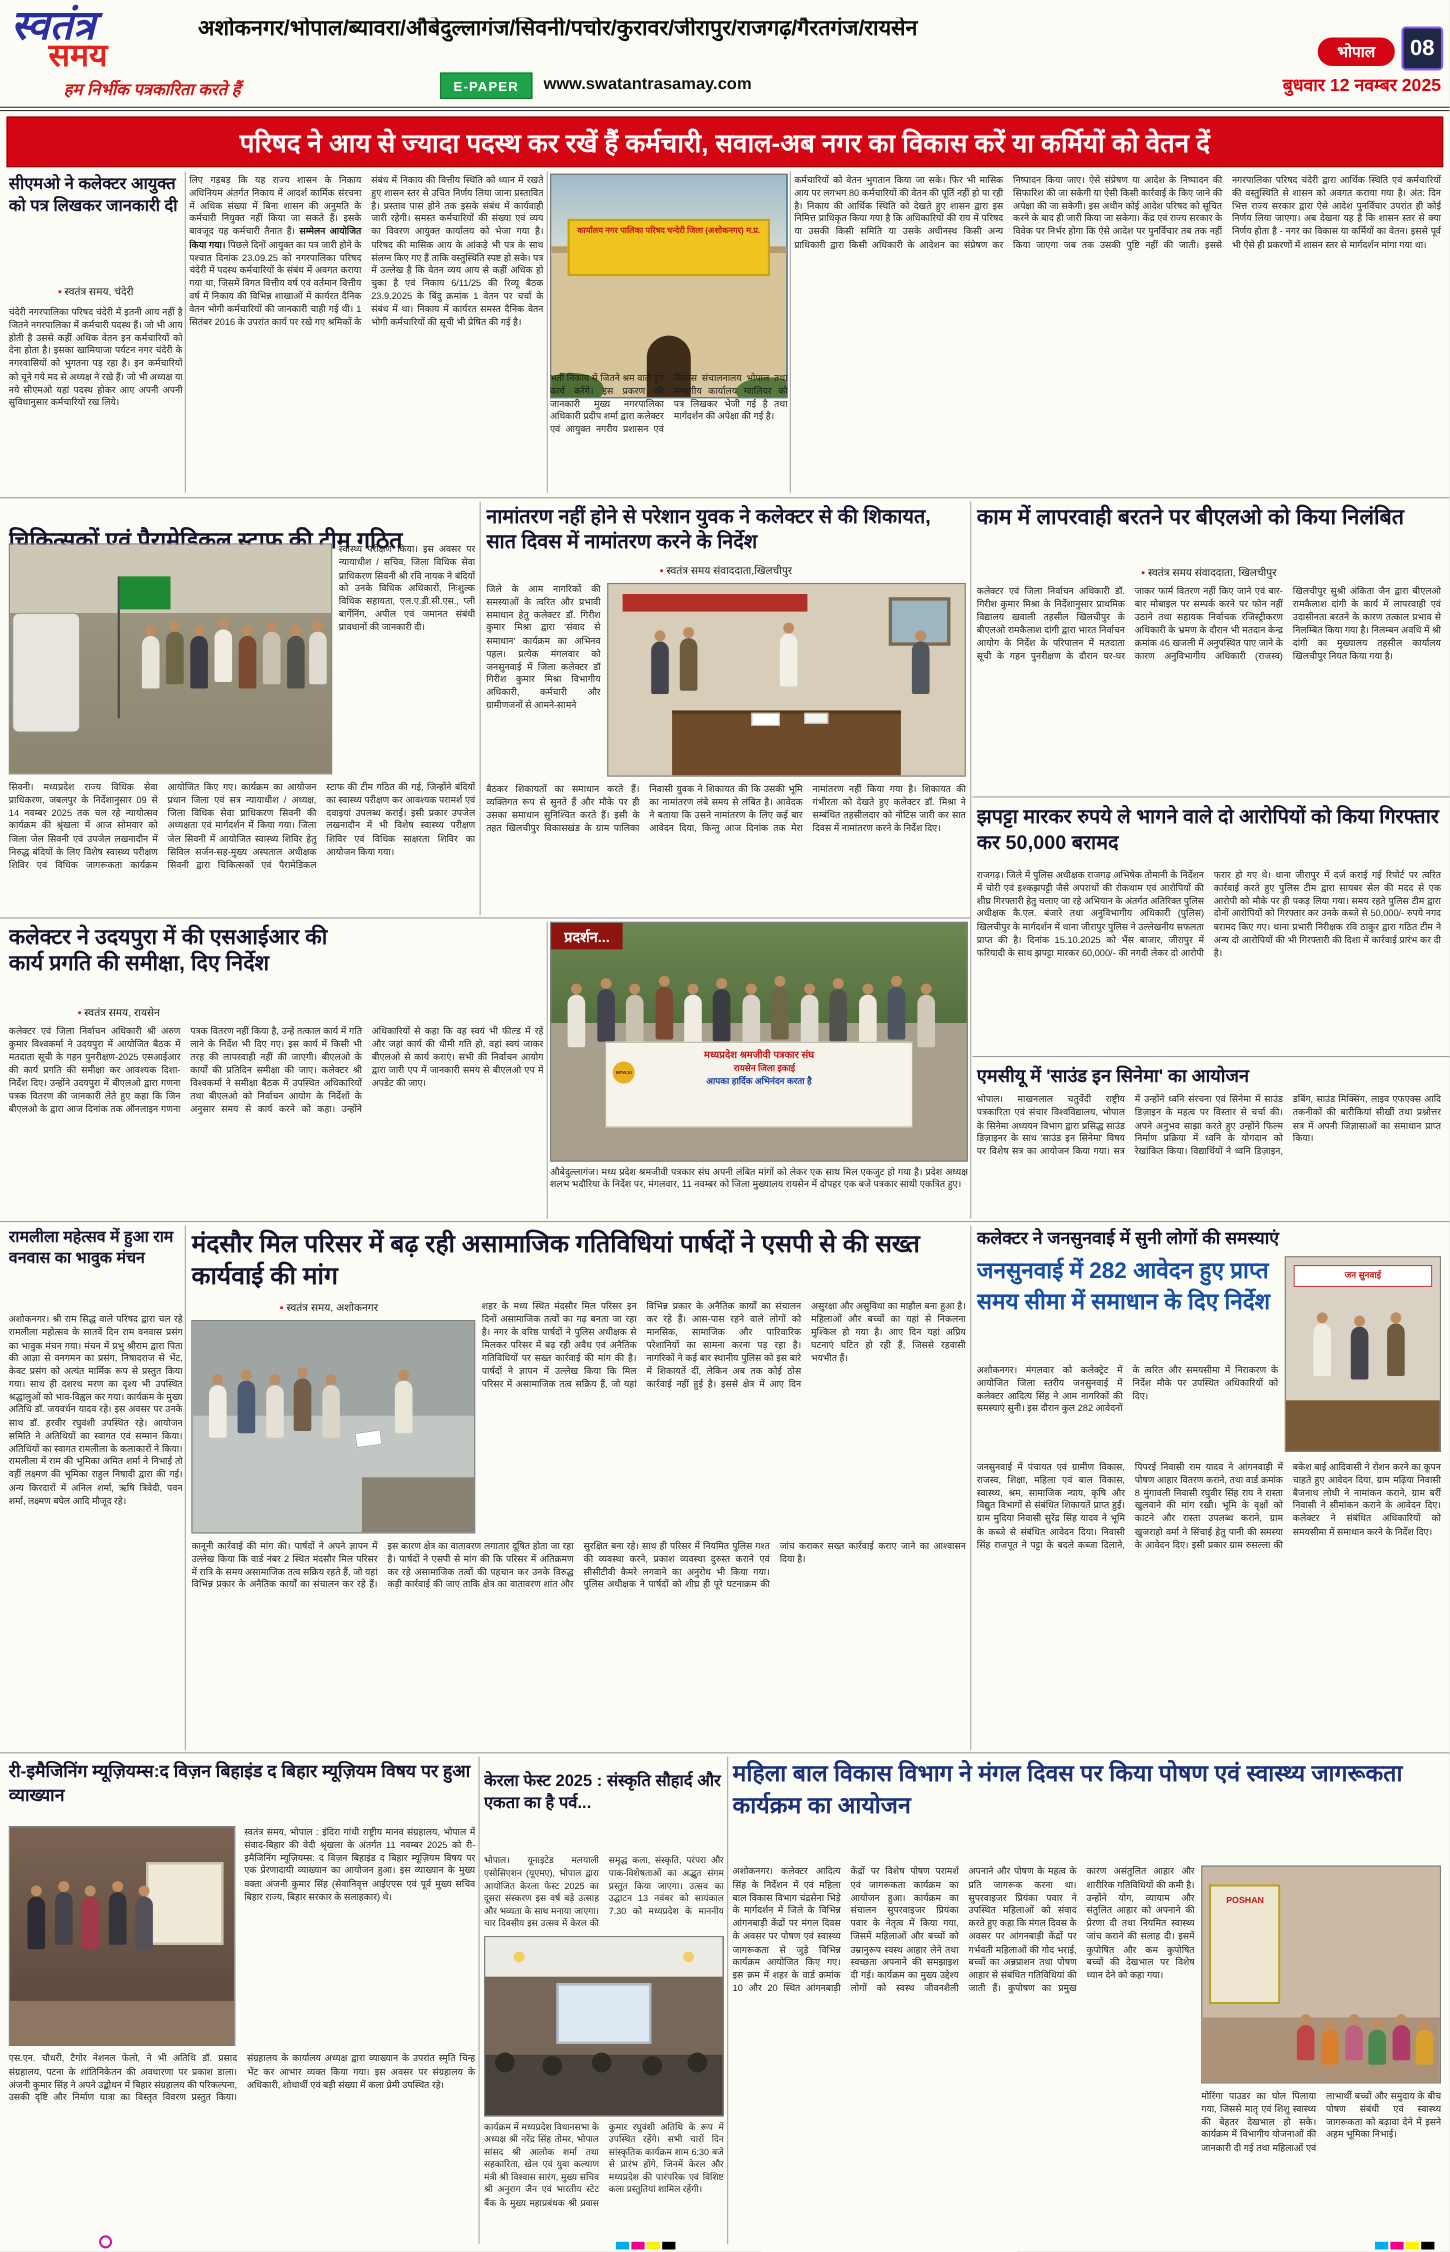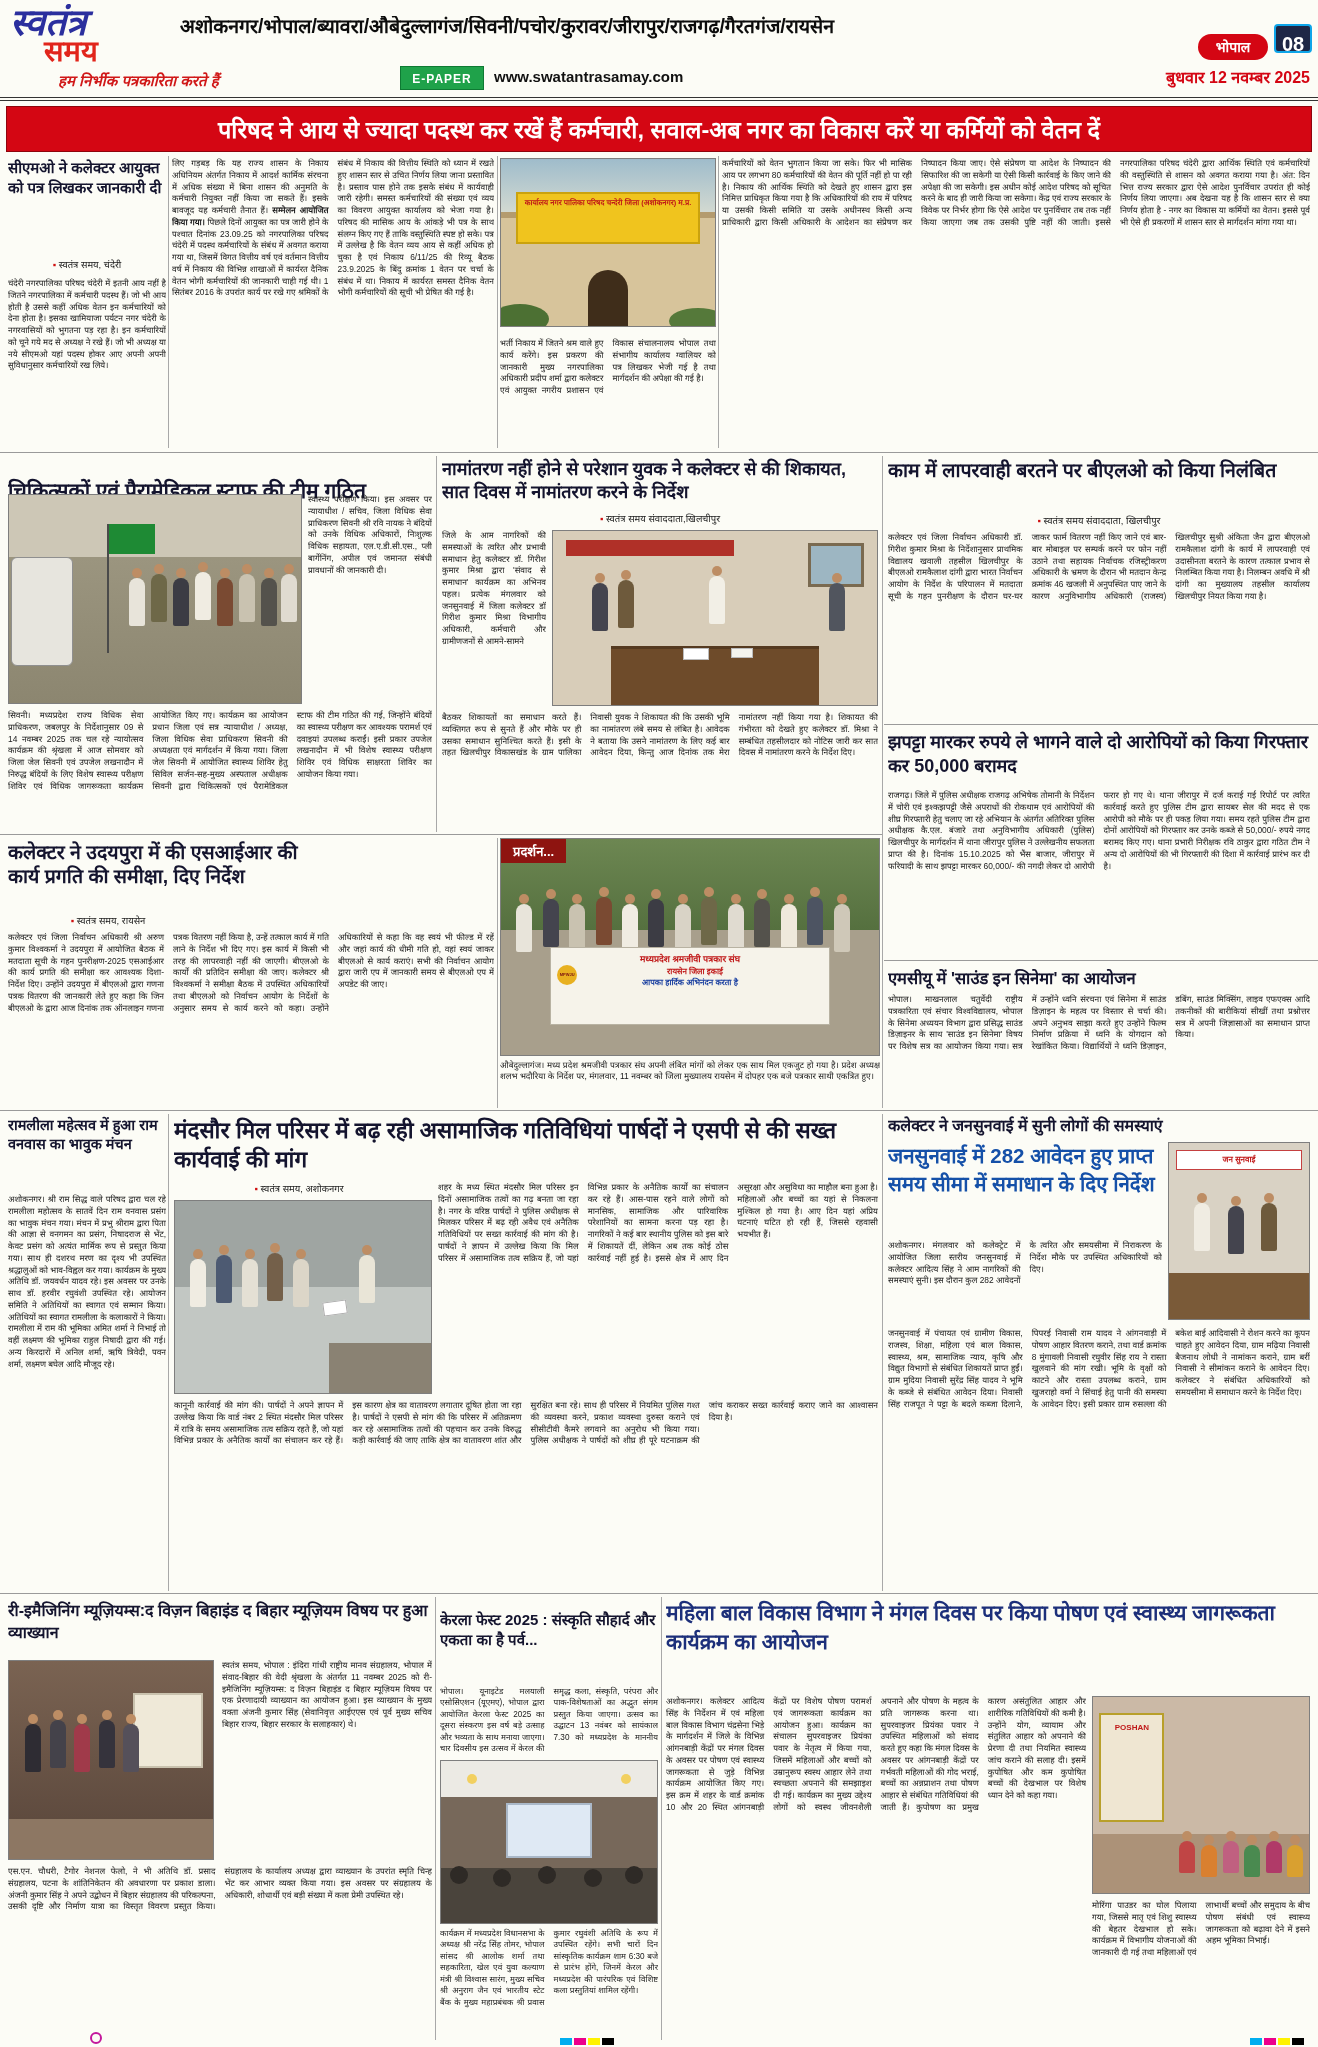--- a/index.html
+++ b/index.html
@@ -47,36 +47,36 @@
   <div class="vrule" style="left:882px;top:1114px;height:477px;"></div>
   <div class="vrule" style="left:435px;top:1597px;height:443px;"></div>
   <div class="vrule" style="left:661px;top:1597px;height:443px;"></div>
 
   <div class="abs" style="left:10px;top:4px;width:168px;height:92px;">
     <div style="font-size:37px;font-weight:bold;font-style:italic;color:#2b2f9e;line-height:1;">स्वतंत्र</div>
     <div style="font-size:29px;font-weight:bold;color:#e1251b;line-height:1;margin:-4px 0 0 34px;">समय</div>
   </div>
   <div class="abs" style="left:180px;top:16px;width:1008px;height:46px;font-size:19.5px;font-weight:bold;color:#0c0c0c;line-height:1.12;">अशोकनगर/भोपाल/ब्यावरा/औबेदुल्लागंज/सिवनी/पचोर/कुरावर/जीरापुर/राजगढ़/गैरतगंज/रायसेन</div>
   <div class="abs" style="left:1198px;top:34px;width:70px;height:26px;background:#d40613;border-radius:13px;color:#fff;font-size:14px;font-weight:bold;text-align:center;line-height:26px;">भोपाल</div>
-  <div class="abs" style="left:1274px;top:24px;width:38px;height:29px;background:#1e2746;border:2px solid #0ea5e9;border-radius:4px;color:#fff;font-size:20px;font-weight:bold;text-align:center;line-height:36px;">08</div>
+  <div class="abs" style="left:1274px;top:24px;width:38px;height:40px;background:#1e2746;border:2px solid #8b5cf6;border-radius:4px;color:#fff;font-size:20px;font-weight:bold;text-align:center;line-height:36px;">08</div>
   <div class="abs" style="left:58px;top:70px;width:310px;height:24px;color:#d01818;font-style:italic;font-weight:bold;font-size:15px;">हम निर्भीक पत्रकारिता करते हैं</div>
   <div class="abs" style="left:400px;top:66px;width:84px;height:24px;background:#1fa24a;color:#fff;font-size:12px;font-weight:bold;text-align:center;line-height:24px;letter-spacing:1px;border:1px solid #0e7a33;">E-PAPER</div>
   <div class="abs" style="left:494px;top:68px;width:260px;height:22px;font-size:15px;font-weight:bold;color:#111;">www.swatantrasamay.com</div>
   <div class="abs" style="left:1070px;top:66px;width:240px;height:24px;color:#d40613;font-size:16px;font-weight:bold;text-align:right;">बुधवार 12 नवम्बर 2025</div>
 
   <div class="abs" style="left:6px;top:106px;width:1306px;height:46px;background:#d40613;color:#fff;font-size:23.5px;font-weight:bold;text-align:center;line-height:46px;border:1px solid #8e040c;">परिषद ने आय से ज्यादा पदस्थ कर रखें हैं कर्मचारी, सवाल-अब नगर का विकास करें या कर्मियों को वेतन दें</div>
 
   <div class="abs hl" style="left:8px;top:158px;width:158px;height:96px;font-size:15px;line-height:1.32;">सीएमओ ने कलेक्टर आयुक्त को पत्र लिखकर जानकारी दी</div>
   <div class="abs byline" style="left:8px;top:258px;width:158px;height:15px;">स्वतंत्र समय, चंदेरी</div>
   <div class="abs body-text" style="left:8px;top:278px;width:158px;height:168px;">चंदेरी नगरपालिका परिषद चंदेरी में इतनी आय नहीं है जितने नगरपालिका में कर्मचारी पदस्थ हैं। जो भी आय होती है उससे कहीं अधिक वेतन इन कर्मचारियों को देना होता है। इसका खामियाजा पर्यटन नगर चंदेरी के नगरवासियों को भुगतना पड़ रहा है। इन कर्मचारियों को चूने गये मद से अध्यक्ष ने रखे हैं। जो भी अध्यक्ष या नये सीएमओ यहां पदस्थ होकर आए अपनी अपनी सुविधानुसार कर्मचारियों रख लिये।</div>
   <div class="abs body-text cols2" style="left:172px;top:158px;width:322px;height:288px;">
     <span>लिए गड़बड़ कि यह राज्य शासन के निकाय अधिनियम अंतर्गत निकाय में आदर्श कार्मिक संरचना में अधिक संख्या में बिना शासन की अनुमति के कर्मचारी नियुक्त नहीं किया जा सकते हैं। इसके बावजूद यह कर्मचारी तैनात हैं। </span><span class="inline-head">सम्मेलन आयोजित किया गया। </span><span>पिछले दिनों आयुक्त का पत्र जारी होने के पश्चात दिनांक 23.09.25 को नगरपालिका परिषद चंदेरी में पदस्थ कर्मचारियों के संबंध में अवगत कराया गया था, जिसमें विगत वित्तीय वर्ष एवं वर्तमान वित्तीय वर्ष में निकाय की विभिन्न शाखाओं में कार्यरत दैनिक वेतन भोगी कर्मचारियों की जानकारी चाही गई थी। 1 सितंबर 2016 के उपरांत कार्य पर रखे गए श्रमिकों के संबंध में निकाय की वित्तीय स्थिति को ध्यान में रखते हुए शासन स्तर से उचित निर्णय लिया जाना प्रस्तावित है। प्रस्ताव पास होने तक इसके संबंध में कार्यवाही जारी रहेगी। समस्त कर्मचारियों की संख्या एवं व्यय का विवरण आयुक्त कार्यालय को भेजा गया है। परिषद की मासिक आय के आंकड़े भी पत्र के साथ संलग्न किए गए हैं ताकि वस्तुस्थिति स्पष्ट हो सके। पत्र में उल्लेख है कि वेतन व्यय आय से कहीं अधिक हो चुका है एवं निकाय 6/11/25 की रिव्यू बैठक 23.9.2025 के बिंदु क्रमांक 1 वेतन पर चर्चा के संबंध में था। निकाय में कार्यरत समस्त दैनिक वेतन भोगी कर्मचारियों की सूची भी प्रेषित की गई है।</span>
   </div>
 
-  <div class="photo" style="left:500px;top:158px;width:216px;height:169px;background:#0369a1;">
+  <div class="photo" style="left:500px;top:158px;width:216px;height:204px;background:#0369a1;">
     <div class="ph" style="left:0;top:0;width:100%;height:36%;background:linear-gradient(#9fbccb,#d9ddd2);"></div>
     <div class="ph" style="left:0;bottom:0;width:100%;height:68%;background:#d7c49b;border-top:6px solid #b49b6e;"></div>
     <div class="ph" style="left:50%;margin-left:-20px;bottom:0;width:40px;height:56px;background:#3f2d1a;border-radius:20px 20px 0 0;"></div>
     <div class="ph" style="left:7%;top:20%;width:86%;height:52px;background:#f0c41e;border:2px solid #caa20e;color:#c01818;font-size:7.5px;font-weight:bold;text-align:center;line-height:1.4;padding:4px 6px;">
       <span>कार्यालय नगर पालिका परिषद चन्देरी जिला (अशोकनगर) म.प्र.</span>
     </div>
     <div class="ph" style="left:-10px;bottom:-8px;width:58px;height:30px;background:#4c7033;border-radius:50%;"></div>
     <div class="ph" style="right:-12px;bottom:-8px;width:58px;height:26px;background:#55793a;border-radius:50%;"></div>
   </div>
   <div class="abs body-text cols2" style="left:500px;top:338px;width:216px;height:108px;">भर्ती निकाय में जितने श्रम वाले हुए कार्य करेंगे। इस प्रकरण की जानकारी मुख्य नगरपालिका अधिकारी प्रदीप शर्मा द्वारा कलेक्टर एवं आयुक्त नगरीय प्रशासन एवं विकास संचालनालय भोपाल तथा संभागीय कार्यालय ग्वालियर को पत्र लिखकर भेजी गई है तथा मार्गदर्शन की अपेक्षा की गई है।</div>

